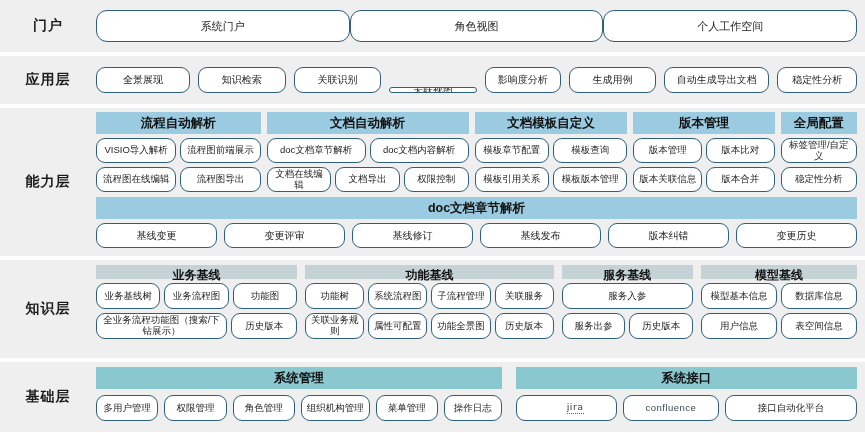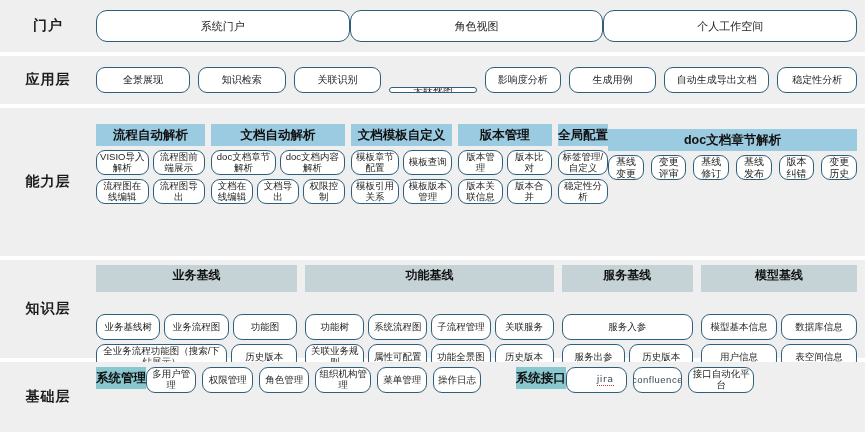--- a/index.html
+++ b/index.html
@@ -77,21 +77,21 @@
   .app-list {
     display: flex;
     gap: 8px;
     height: 26px;
   }
   .app-list .pill { flex: 1 1 0; }
 
   
   .cap-row { height: 148px; align-items: stretch; }
   .cap-row .row-label { display: flex; align-items: center; justify-content: center; }
-  .cap-row .row-body { display: flex; flex-direction: row; padding-top: 16px; padding-bottom: 4px; }
+  .cap-row .row-body { display: flex; flex-direction: column; padding-top: 4px; padding-bottom: 4px; }
 
   .cap-groups {
     display: flex;
     gap: 6px;
   }
   .cap-group { display: flex; flex-direction: column; }
   .grp-head {
     background: #9acbe0;
     color: #111;
     font-size: 12.5px;
@@ -116,30 +116,30 @@
 
   
   .know-row { height: 98px; align-items: stretch; }
   .know-row .row-label { display: flex; align-items: center; justify-content: center; }
   .know-row .row-body { display: flex; flex-direction: column; padding-top: 5px; padding-bottom: 5px; }
   .know-groups { display: flex; gap: 8px; }
   .know-group { display: flex; flex-direction: column; }
   .know-group .grp-head {
     background: #c5d2d6;
     font-size: 12px;
-    height: 27px; line-height: 20px;
-    margin-bottom: 22px;
+    height: 14px; line-height: 20px;
+    margin-bottom: 4px;
   }
 
   
   .base-row { height: 70px; align-items: stretch; }
   .base-row .row-label { display: flex; align-items: center; justify-content: center; }
   .base-row .row-body { display: flex; flex-direction: column; padding-top: 5px; padding-bottom: 5px; }
   .base-groups { display: flex; gap: 14px; }
-  .base-group { display: flex; flex-direction: row; }
+  .base-group { display: flex; flex-direction: column; }
   .base-group .grp-head {
     background: #8ac8d0;
     font-size: 12.5px;
     height: 22px; line-height: 22px;
     margin-bottom: 6px;
   }
   .jira-text {
     color: #3b4a56;
     font-family: "DejaVu Sans", sans-serif;
     letter-spacing: .5px;

